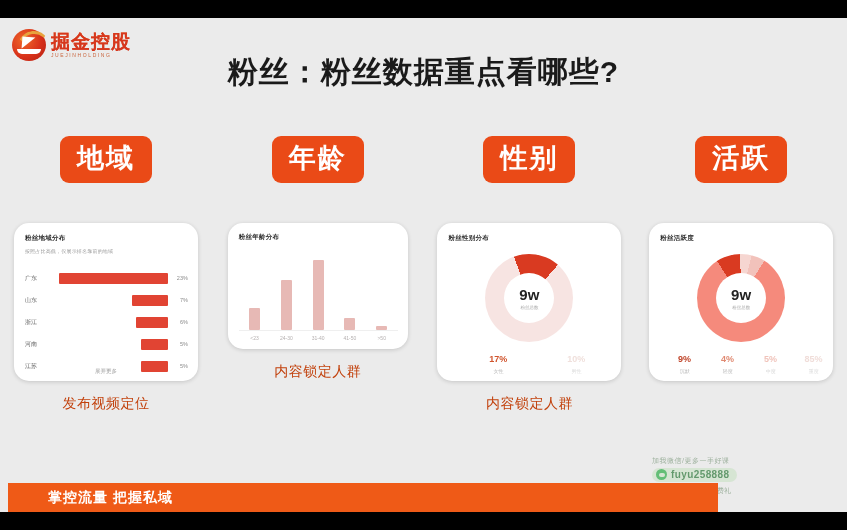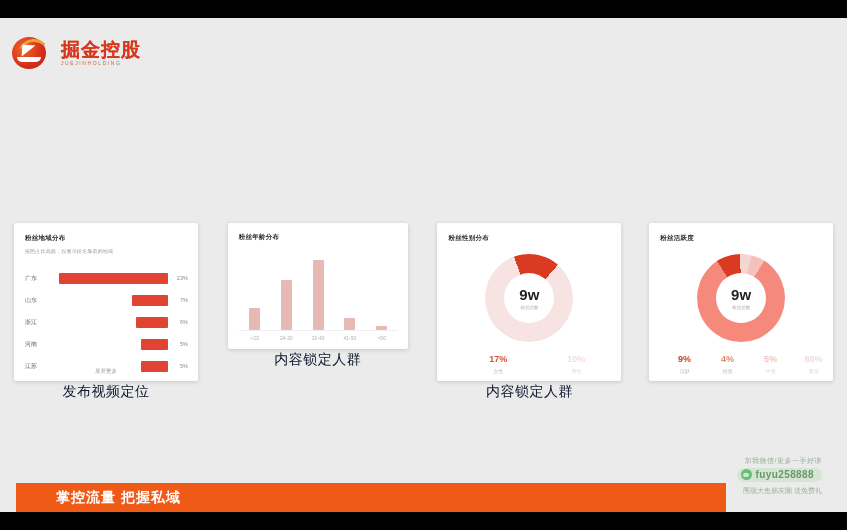--- a/index.html
+++ b/index.html
@@ -43,24 +43,24 @@
   
   .header {
     position: absolute;
     left: 0; top: 0;
     width: 847px;
     height: 105px;
   }
   .logo {
     position: absolute;
     left: 10px;
-    top: 16px;
-    display: flex;
-    align-items: center;
-    gap: 11px;
+    top: 8px;
+    display: flex;
+    align-items: center;
+    gap: 1px;
   }
   .logo-mark {
     position: relative;
     width: 40px;
     height: 38px;
   }
   .logo-mark .disc {
     position: absolute;
     left: 2px; top: 3px;
     width: 34px; height: 32px;
@@ -152,41 +152,41 @@
     display: flex;
   }
   .card-cell {
     width: 211.75px;
     display: flex;
     flex-direction: column;
     align-items: center;
   }
   .card {
     background: #ffffff;
-    border-radius: 2px;
+    border-radius: 15px;
     box-shadow: 0 1px 4px rgba(0,0,0,0.16);
     box-sizing: border-box;
     position: relative;
   }
   .card-title {
     font-size: 6.5px;
     font-weight: bold;
     color: #2b2b2b;
     letter-spacing: .3px;
   }
   .card-sub {
     font-size: 5px;
     color: #9a9a9a;
     margin-top: 5px;
     letter-spacing: .2px;
   }
   .caption {
-    margin-top: 2px;
+    margin-top: 14px;
     font-size: 14px;
-    color: #0f172a;
+    color: #c2410c;
     letter-spacing: .5px;
   }
   
   .card-region {
     width: 184px;
     height: 158px;
     padding: 11px 10px 8px 11px;
   }
   .region-rows {
     margin-top: 13px;
@@ -335,21 +335,21 @@
     font-size: 5px;
     color: #b9b9b9;
   }
   .legend-2 { padding: 0 22px; }
   
   .watermark {
     position: absolute;
     left: 652px;
     top: 438px;
     width: 170px;
-    text-align: right;
+    text-align: left;
     opacity: .72;
   }
   .wm-line1 {
     font-size: 7px;
     color: #7f9a7f;
     letter-spacing: .5px;
   }
   .wm-pill {
     display: inline-flex;
     align-items: center;
@@ -380,21 +380,21 @@
     letter-spacing: .4px;
   }
   .wm-line3 {
     margin-top: 2px;
     font-size: 7px;
     color: #7f9a7f;
   }
   
   .footer {
     position: absolute;
-    left: 16px;
+    left: 8px;
     top: 465px;
     width: 710px;
     height: 29px;
     background: #ef5a17;
     display: flex;
     align-items: center;
   }
   .footer-left {
     margin-left: 40px;
     font-size: 14px;
@@ -426,22 +426,37 @@
           <div class="disc"></div>
           <div class="swoosh"></div>
           <div class="sail"></div>
           <div class="hull"></div>
         </div>
         <div class="logo-text">
           <div class="logo-cn">掘金控股</div>
           <div class="logo-en">JUEJINHOLDING</div>
         </div>
       </div>
+      <div class="page-title">粉丝：粉丝数据重点看哪些?</div>
     </div>
 
+    <div class="badges">
+      <div class="badge-cell">
+        <div class="badge">地域</div>
+      </div>
+      <div class="badge-cell">
+        <div class="badge">年龄</div>
+      </div>
+      <div class="badge-cell">
+        <div class="badge">性别</div>
+      </div>
+      <div class="badge-cell">
+        <div class="badge">活跃</div>
+      </div>
+    </div>
 
     <div class="cards">
 
       <div class="card-cell">
         <div class="card card-region">
           <div class="card-title">粉丝地域分布</div>
           <div class="card-sub">按照占比高低，仅展示排名靠前的地域</div>
           <div class="region-rows">
             <div class="region-row">
               <div class="region-name">广东</div>

